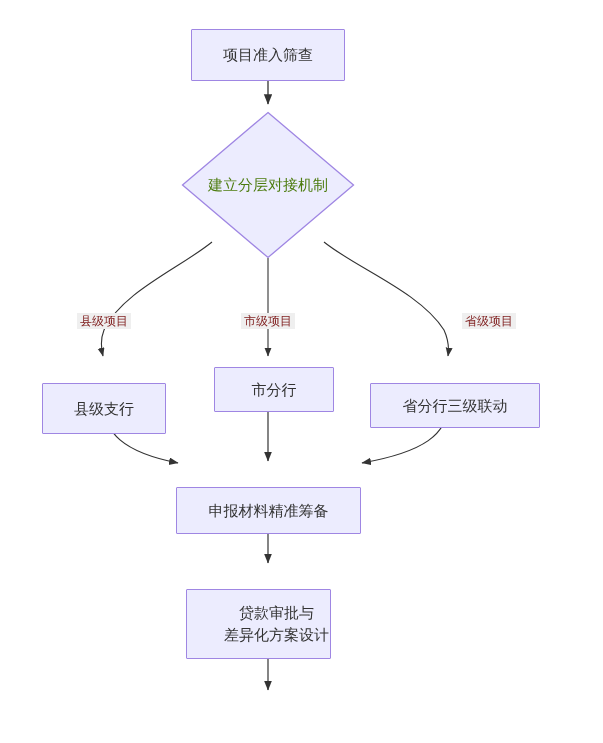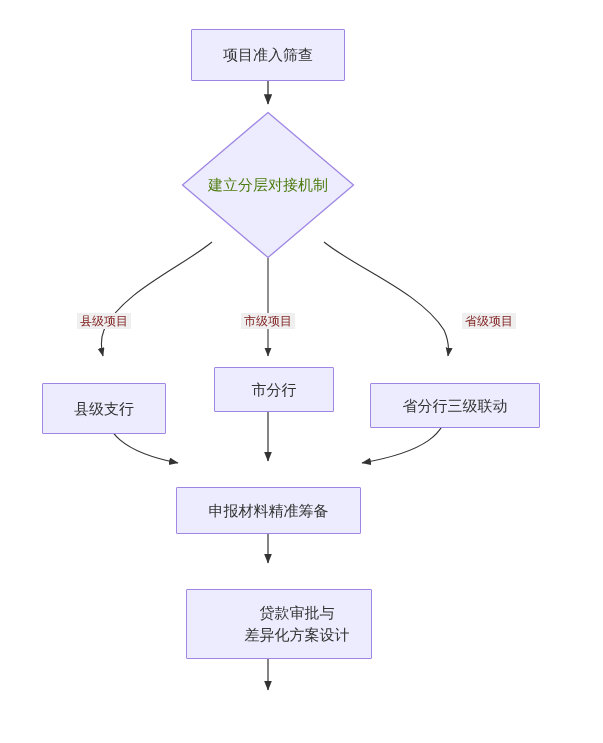--- a/index.html
+++ b/index.html
@@ -140,19 +140,19 @@
   </div>
 
   <div class="node" style="left:370px; top:359px; width:170px; height:45px;">
     <span>省分行三级联动</span>
   </div>
 
   <div class="node" style="left:176px; top:463px; width:185px; height:47px;">
     <span>申报材料精准筹备</span>
   </div>
 
-  <div class="node" style="left:186px; top:565px; width:186px; height:70px;padding-left:36px;">
+  <div class="node" style="left:186px; top:565px; width:145px; height:70px;padding-left:36px;">
     <span>贷款审批与
 差异化方案设计</span>
   </div>
 
 
 </div>
 
 </body></html>

